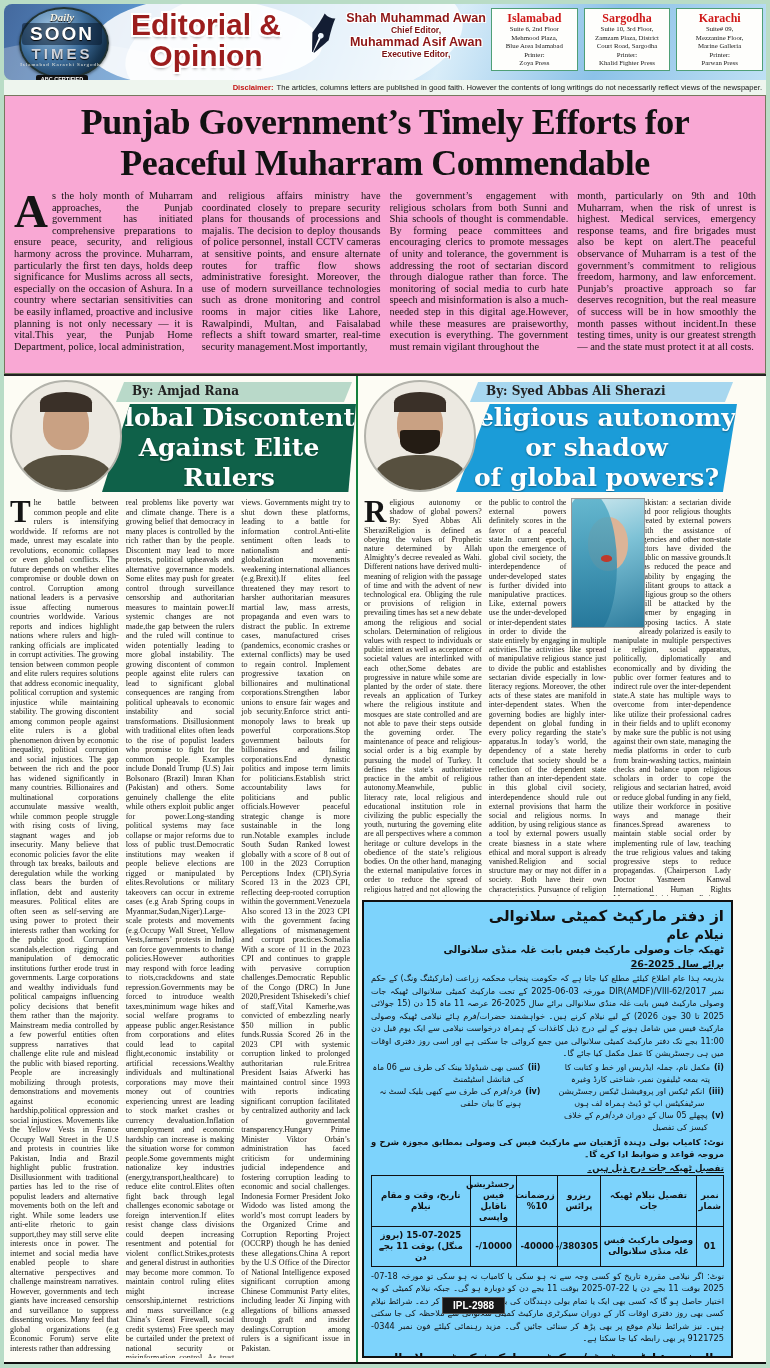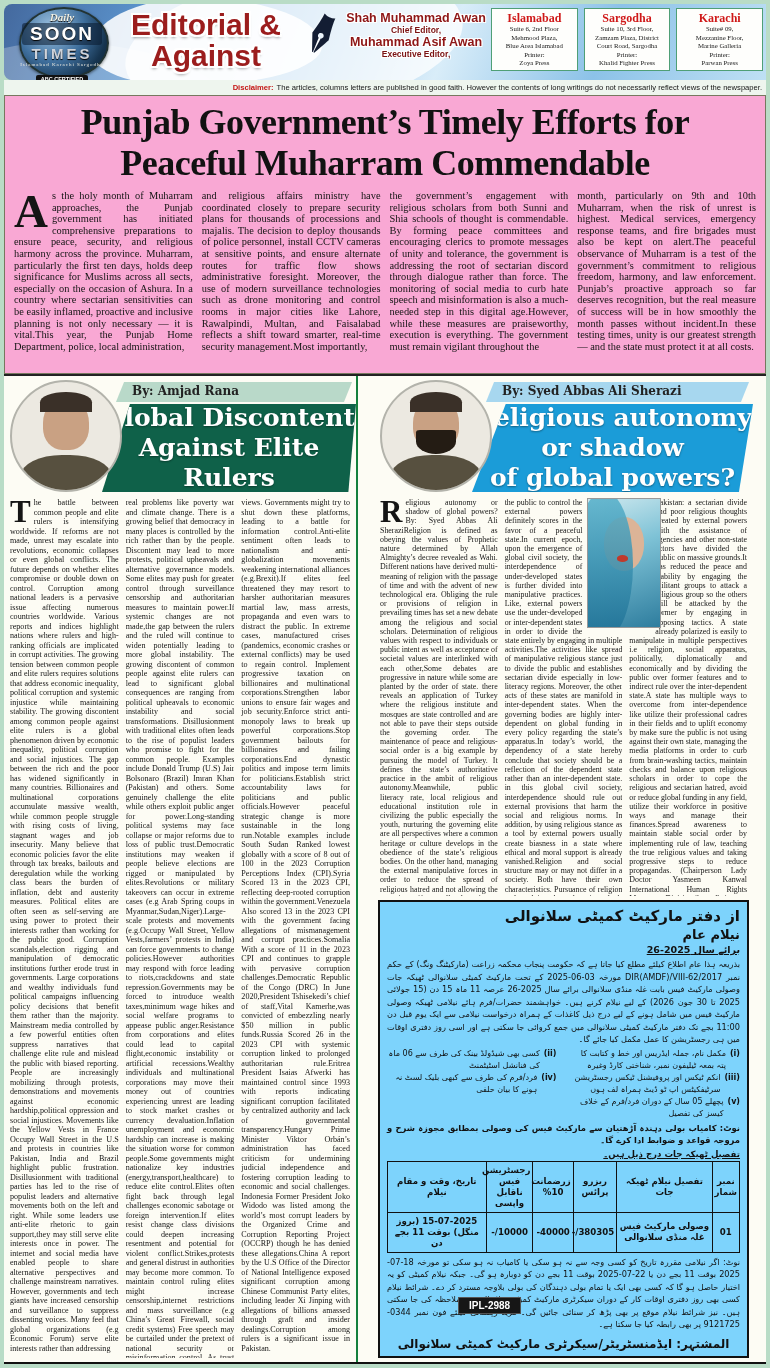--- a/index.html
+++ b/index.html
@@ -43,21 +43,21 @@
   .editorial-block{flex:0 0 auto;height:279px;border:1px solid #77775f;background:#f9a8d4;box-sizing:border-box;overflow:hidden;}
   .headline{text-align:center;font-weight:bold;font-size:36px;line-height:41px;color:#121212;padding-top:6px;letter-spacing:-0.5px;}
   .ed-cols{display:flex;gap:9px;padding:6px 9px 0 9px;}
   .ed-col{flex:1;font-size:10.4px;line-height:11.6px;text-align:justify;overflow:hidden;height:180px;}
   .dropcap-ed{float:left;font-size:47px;line-height:38px;font-weight:bold;padding:2px 4px 0 0;}
 
   
   .articles{flex:1;display:flex;border-top:2px solid #222;border-bottom:2px solid #111;background:#fdfcf4;min-height:0;}
   .half{position:relative;box-sizing:border-box;min-height:0;display:flex;flex-direction:column;}
   .half-left{width:354px;border-right:2px solid #15803d;}
-  .half-right{width:379px;margin-left:16px;}
+  .half-right{width:379px;}
 
   .art-header{position:relative;height:118px;flex:0 0 auto;}
   .avatar{position:absolute;left:6px;top:4px;width:108px;height:108px;border-radius:50%;overflow:hidden;background:#ece9e1;border:2px solid #b3b3ab;z-index:2;}
   .avatar .shoulders{position:absolute;bottom:-10px;left:8%;width:84%;height:42%;border-radius:45% 45% 0 0;background:#57503f;}
   .avatar .face{position:absolute;top:15%;left:29%;width:42%;height:48%;border-radius:48% 48% 42% 42%;background:#c9a183;}
   .avatar .hair{position:absolute;top:9%;left:26%;width:48%;height:19%;border-radius:50% 50% 0 0;background:#3a3028;}
   .avatar .beard{position:absolute;top:44%;left:31.5%;width:37%;height:23%;border-radius:10% 10% 50% 50%;background:#241c14;}
   .byline-band{position:absolute;left:116px;top:6px;right:8px;height:20px;transform:skewX(-22deg);z-index:1;}
   .byline-text{position:absolute;left:128px;top:8px;right:8px;font-family:"DejaVu Serif",serif;font-weight:bold;font-size:12px;color:#222;z-index:2;}
   .title-banner{position:absolute;left:98px;top:28px;right:0;height:88px;color:#fff;display:flex;flex-direction:column;justify-content:center;text-align:center;font-family:"DejaVu Serif",serif;z-index:1;}
@@ -114,21 +114,21 @@
         <div class="logo-globe"></div>
         <div class="logo-daily">Daily</div>
         <div class="logo-soon">SOON</div>
         <div class="logo-times">TIMES</div>
         <div class="logo-tagline">Islamabad  Karachi  Sargodha</div>
         <div class="logo-badge">ABC CERTIFIED</div>
       </div>
       <div class="eo-blob"></div>
       <div class="eo-title">
         <div class="eo-line1">Editorial &amp;</div>
-        <div class="eo-line2">Against</div>
+        <div class="eo-line2">Opinion</div>
       </div>
       <div class="pen-icon">✒</div>
       <div class="editors">
         <div class="ed-name">Shah Muhammad Awan</div>
         <div class="ed-role">Chief Editor,</div>
         <div class="ed-name">Muhammad Asif Awan</div>
         <div class="ed-role">Executive Editor,</div>
       </div>
       <div class="offices">
         <div class="office-card">
@@ -221,20 +221,21 @@
           <div class="photo-woman">
             <div class="w-face"></div>
             <div class="w-scarf"></div>
             <div class="w-lips"></div>
           </div>
         </div>
 
         <div class="urdu-box">
           <div class="u-office">از دفتر مارکیٹ کمیٹی سلانوالی</div>
           <div class="u-title">نیلام عام</div>
+          <div class="u-sub">ٹھیکہ جات وصولی مارکیٹ فیس بابت غلہ منڈی سلانوالی</div>
           <div class="u-year">برائے سال 2025-26</div>
           <div class="u-para">بذریعہ ہذا عام اطلاع کیلئے مطلع کیا جاتا ہے کہ حکومت پنجاب محکمہ زراعت (مارکیٹنگ ونگ) کے حکم نمبر DIR(AMDF)/VIII-62/2017 مورخہ 03-06-2025 کے تحت مارکیٹ کمیٹی سلانوالی ٹھیکہ جات وصولی مارکیٹ فیس بابت غلہ منڈی سلانوالی برائے سال 2025-26 عرصہ 11 ماہ 15 دن (15 جولائی 2025 تا 30 جون 2026) کے لیے نیلام کرنے ہیں۔ خواہشمند حضرات/فرم ہائے نیلامی ٹھیکہ وصولی مارکیٹ فیس میں شامل ہونے کے لیے درج ذیل کاغذات کے ہمراہ درخواست نیلامی سے ایک یوم قبل دن 11:00 بجے تک دفتر مارکیٹ کمیٹی سلانوالی میں جمع کروائی جا سکتی ہے اور اسی روز دفتری اوقات میں ہی رجسٹریشن کا عمل مکمل کیا جائے گا۔</div>
           <div class="u-list">
             <div class="u-li">
                 <span class="m">(i)</span>
                 <span>مکمل نام، جملہ ایڈریس اور خط و کتابت کا پتہ بمعہ ٹیلیفون نمبر، شناختی کارڈ وغیرہ</span>
               </div>
             <div class="u-li">
                 <span class="m">(ii)</span>
                 <span>کسی بھی شیڈولڈ بینک کی طرف سے 06 ماہ کی فنانشل اسٹیٹمنٹ</span>

